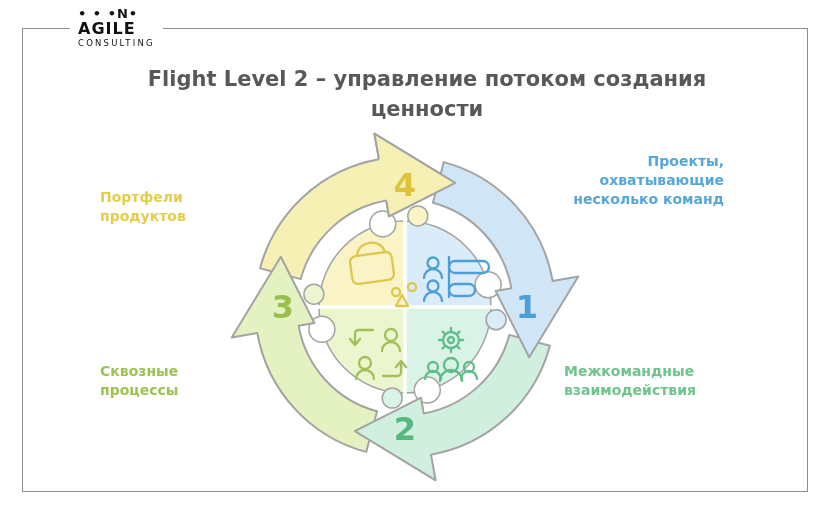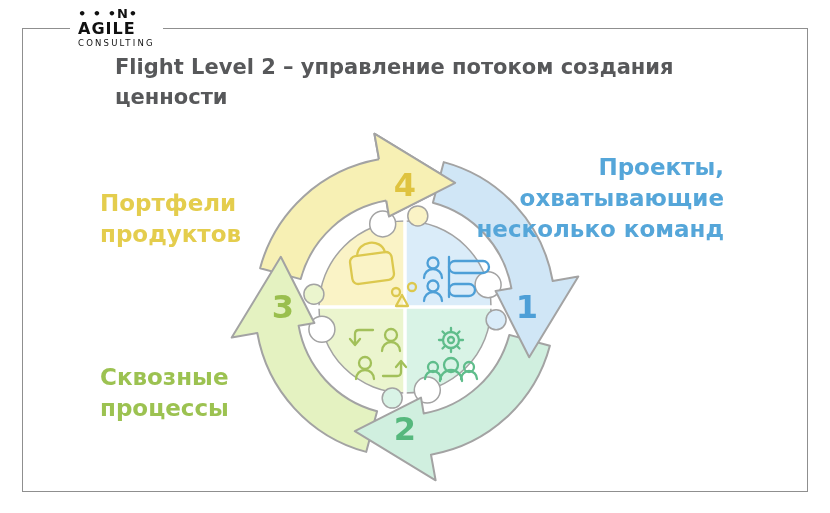--- a/index.html
+++ b/index.html
@@ -5,21 +5,21 @@
   html,body{margin:0;padding:0;background:#fff;}
   .page{position:relative;width:830px;height:513px;background:#fff;overflow:hidden;
         font-family:"DejaVu Sans",sans-serif;}
   .frame{position:absolute;left:22px;top:28px;width:784px;height:462px;
          border:1.5px solid var(--frame);}
   .logo{position:absolute;left:70px;top:5px;background:#fff;padding:2px 8px 3px 8px;
         color:var(--logo);text-align:left;line-height:1;}
   .logo-dots{font-size:13px;font-weight:bold;letter-spacing:1px;}
   .logo-name{font-size:16px;font-weight:bold;letter-spacing:1px;margin-top:1px;}
   .logo-sub{font-size:8.5px;letter-spacing:2.2px;margin-top:2px;text-align:center;}
-  .title{position:absolute;left:115px;top:52px;width:600px;margin:0;
+  .title{position:absolute;left:115px;top:52px;width:600px;margin:12px;text-align:center;
          font-size:21px;font-weight:bold;line-height:1.45;color:var(--title);
          white-space:pre-line;}
   .diagram{position:absolute;left:225px;top:127px;width:360px;height:360px;}
   .diagram svg{position:absolute;left:0;top:0;}
   .arc{stroke:var(--arc-stroke);stroke-width:2;stroke-linejoin:round;}
   .arc-y{fill:var(--arc-yellow);} .arc-b{fill:var(--arc-blue);}
   .arc-t{fill:var(--arc-teal);}   .arc-g{fill:var(--arc-green);}
   .patch-fill{fill:var(--arc-yellow);stroke:none;}
   .patch-stroke{fill:none;stroke:var(--arc-stroke);stroke-width:2;stroke-linejoin:round;}
   .quad-y{fill:var(--quad-yellow);} .quad-b{fill:var(--quad-blue);}
@@ -31,21 +31,21 @@
   .notch{fill:#fff;stroke:var(--arc-stroke);stroke-width:1.5;}
   .cross{stroke:#fff;stroke-width:3.5;stroke-linecap:round;}
   .icon{fill:none;stroke-width:2.3;stroke-linecap:round;stroke-linejoin:round;}
   .icon-y{stroke:var(--icon-yellow);} .icon-b{stroke:var(--icon-blue);}
   .icon-g{stroke:var(--icon-green);}  .icon-t{stroke:var(--icon-teal);}
   .num{position:absolute;transform:translate(-50%,-50%);font-size:32px;font-weight:bold;}
   .num-1{left:302px;top:180px;color:var(--num-1);}
   .num-2{left:180px;top:302px;color:var(--num-2);}
   .num-3{left:58px;top:180px;color:var(--num-3);}
   .num-4{left:180px;top:58px;color:var(--num-4);}
-  .lbl{position:absolute;font-weight:bold;font-size:23px;line-height:1.35;
+  .lbl{position:absolute;font-weight:bold;font-size:14px;line-height:1.35;
        white-space:pre-line;}
   .lbl-portfolios{left:100px;top:188px;color:var(--label-yellow);text-align:left;}
   .lbl-projects{right:106px;top:152px;color:var(--label-blue);text-align:right;}
   .lbl-processes{left:100px;top:362px;color:var(--label-olive);text-align:left;}
   .lbl-interteam{left:564px;top:362px;color:var(--label-teal);text-align:left;}
 </style>
 </head>
 <body>
 
 <div class="page">
@@ -143,17 +143,19 @@
 
     <div class="num num-1">1</div>
     <div class="num num-2">2</div>
     <div class="num num-3">3</div>
     <div class="num num-4">4</div>
   </div>
 
   <div class="lbl lbl-projects">Проекты,
 охватывающие
 несколько команд</div>
+  <div class="lbl lbl-interteam">Межкомандные
+взаимодействия</div>
   <div class="lbl lbl-processes">Сквозные
 процессы</div>
   <div class="lbl lbl-portfolios">Портфели
 продуктов</div>
 </div>
 
 </body></html>

